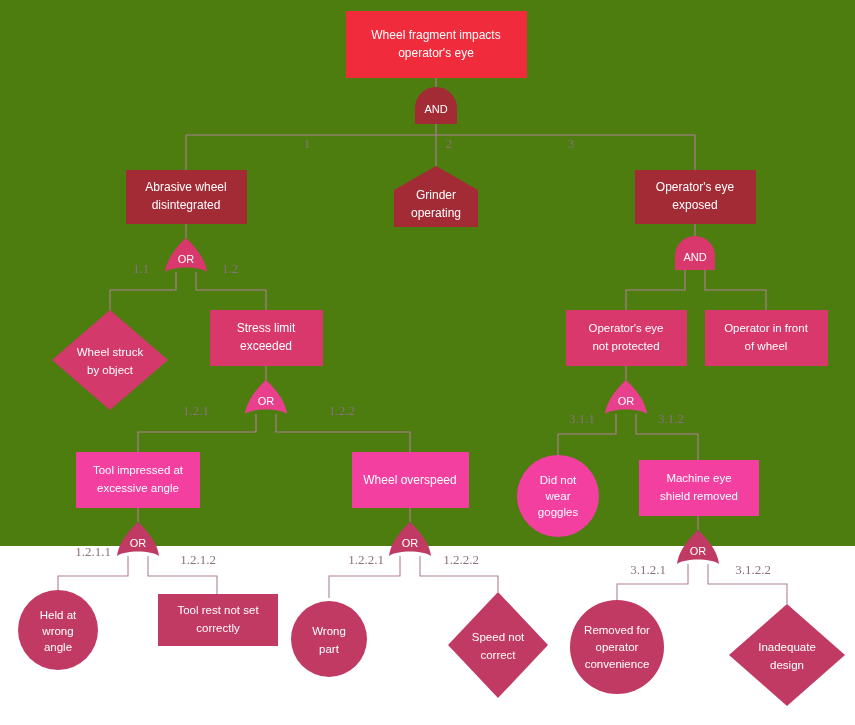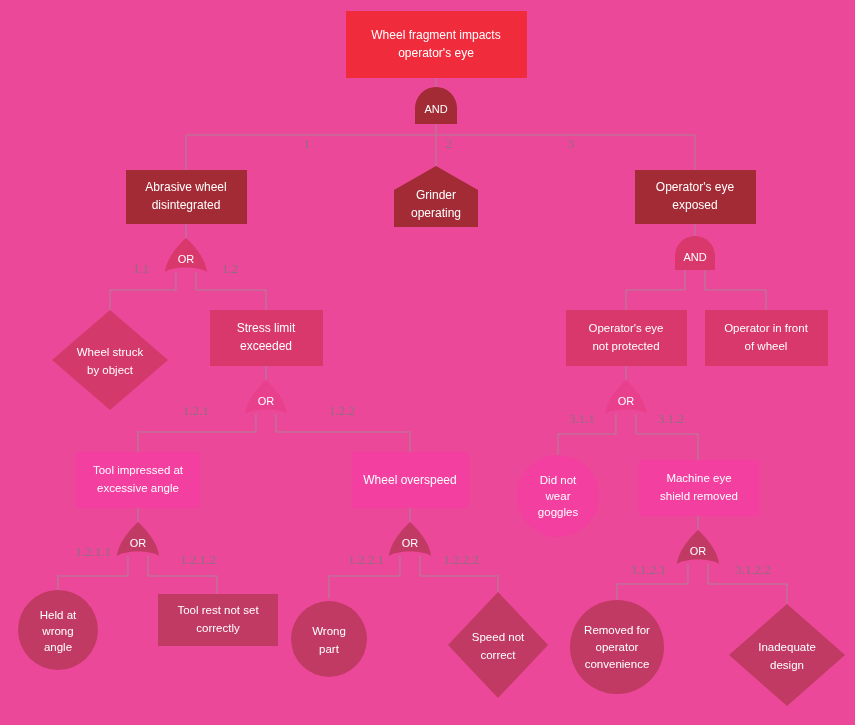--- a/index.html
+++ b/index.html
@@ -10,22 +10,22 @@
   }
   body {
     width: 855px;
     height: 725px;
     font-family: "Liberation Sans", sans-serif;
     overflow: hidden;
   }
   #diagram-root {
     position: relative;
     width: 855px;
-    height: 725px;
-    background: #ec4899;
+    height: 546px;
+    background: #4d7c0f;
   }
   svg#fta {
     display: block;
     width: 855px;
     height: 725px;
   }
   .node-label {
     fill: #ffffff;
     font-family: "Liberation Sans", sans-serif;
     font-size: 12px;

